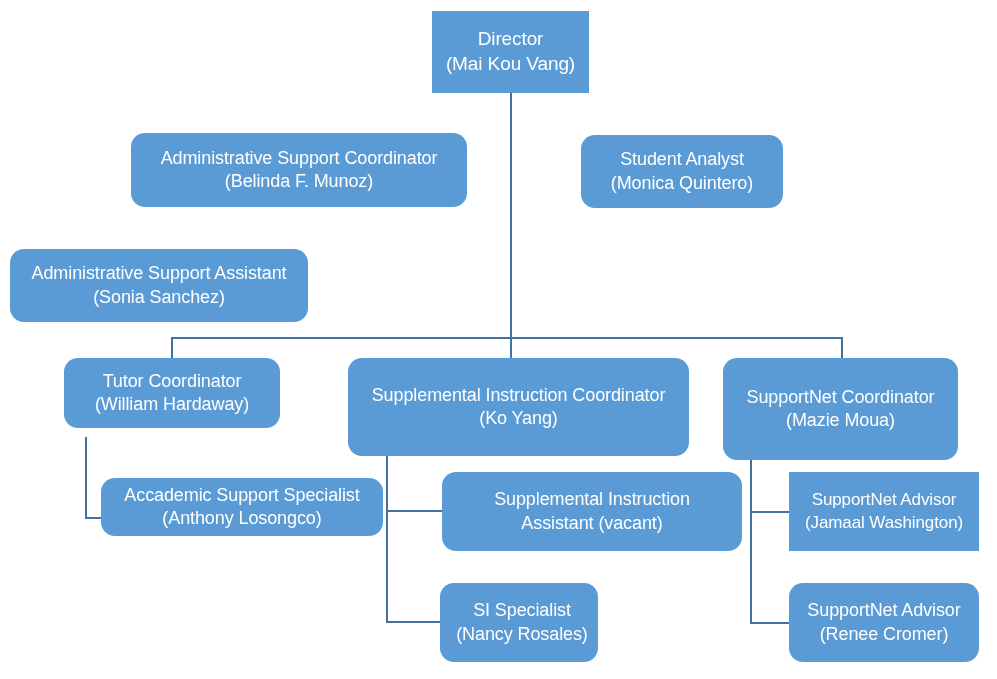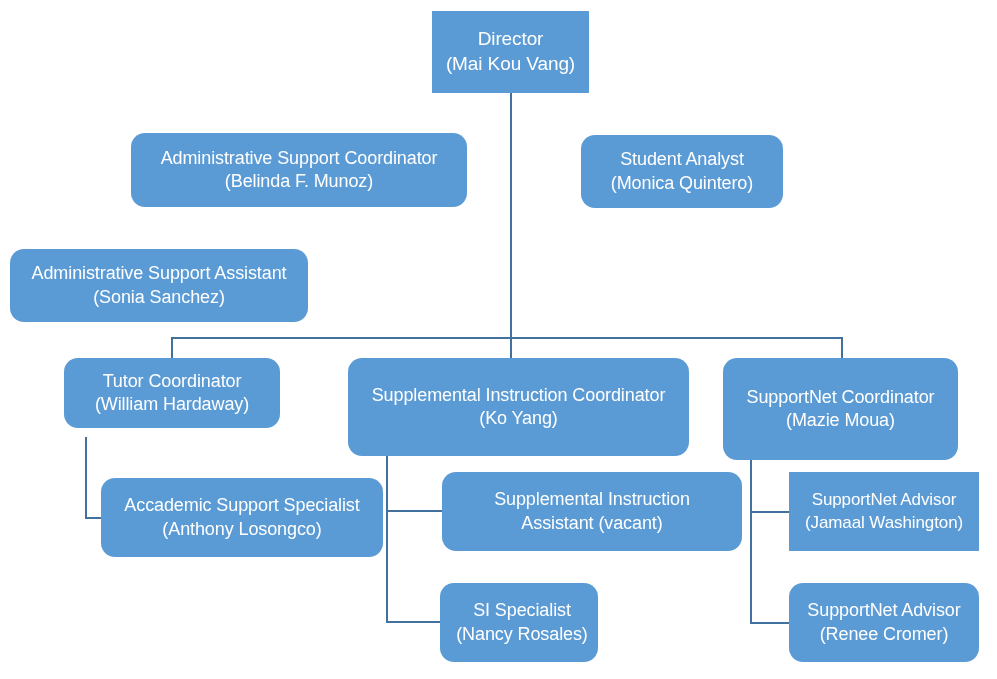--- a/index.html
+++ b/index.html
@@ -98,21 +98,21 @@
   <div class="node fs-18" style="left:348px; top:358px; width:341px; height:98px;">
     <span class="node-text">Supplemental Instruction Coordinator
 (Ko Yang)</span>
   </div>
 
   <div class="node fs-18" style="left:723px; top:358px; width:235px; height:102px;">
     <span class="node-text">SupportNet Coordinator
 (Mazie Moua)</span>
   </div>
 
-  <div class="node fs-18" style="left:101px; top:478px; width:282px; height:79px;">
+  <div class="node fs-18" style="left:101px; top:478px; width:282px; height:58px;">
     <span class="node-text">Accademic Support Specialist
 (Anthony Losongco)</span>
   </div>
 
   <div class="node fs-18" style="left:442px; top:472px; width:300px; height:79px;">
     <span class="node-text">Supplemental Instruction
 Assistant (vacant)</span>
   </div>
 
   <div class="node fs-17" style="left:789px; top:472px; width:190px; height:79px;">

